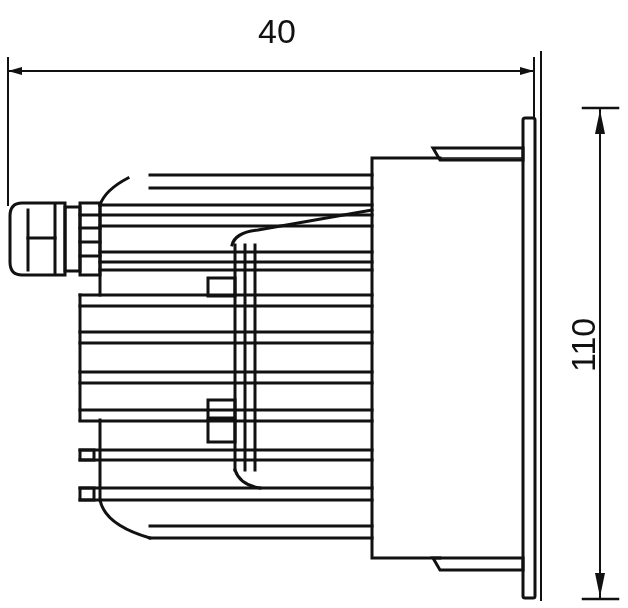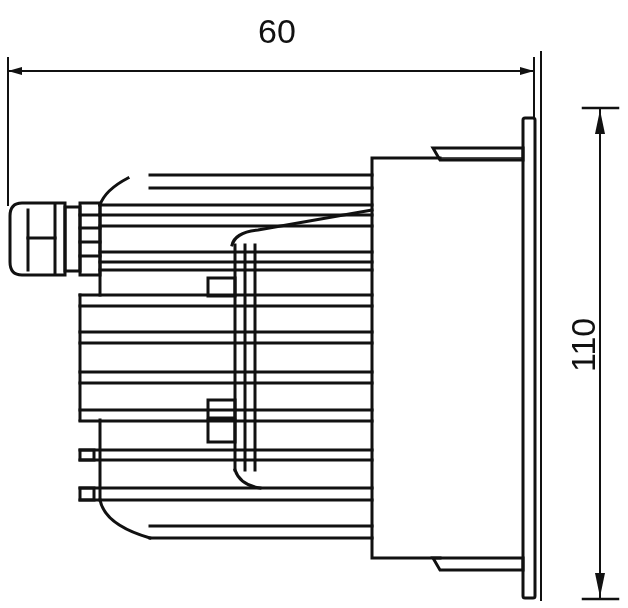--- a/index.html
+++ b/index.html
@@ -87,15 +87,15 @@
         <rect x="65" y="207" width="15" height="64"></rect>
         <rect x="80" y="203" width="20" height="72"></rect>
         <line x1="80" y1="215" x2="100" y2="215"></line>
         <line x1="80" y1="228" x2="100" y2="228"></line>
         <line x1="80" y1="242" x2="100" y2="242"></line>
         <line x1="80" y1="256" x2="100" y2="256"></line>
       </g>
     </g>
   </svg>
 
-  <div class="dim-width">60</div>
+  <div class="dim-width">40</div>
   <div class="dim-height" style="top:372px; left:566px;">110</div>
 </div>
 
 </body></html>

